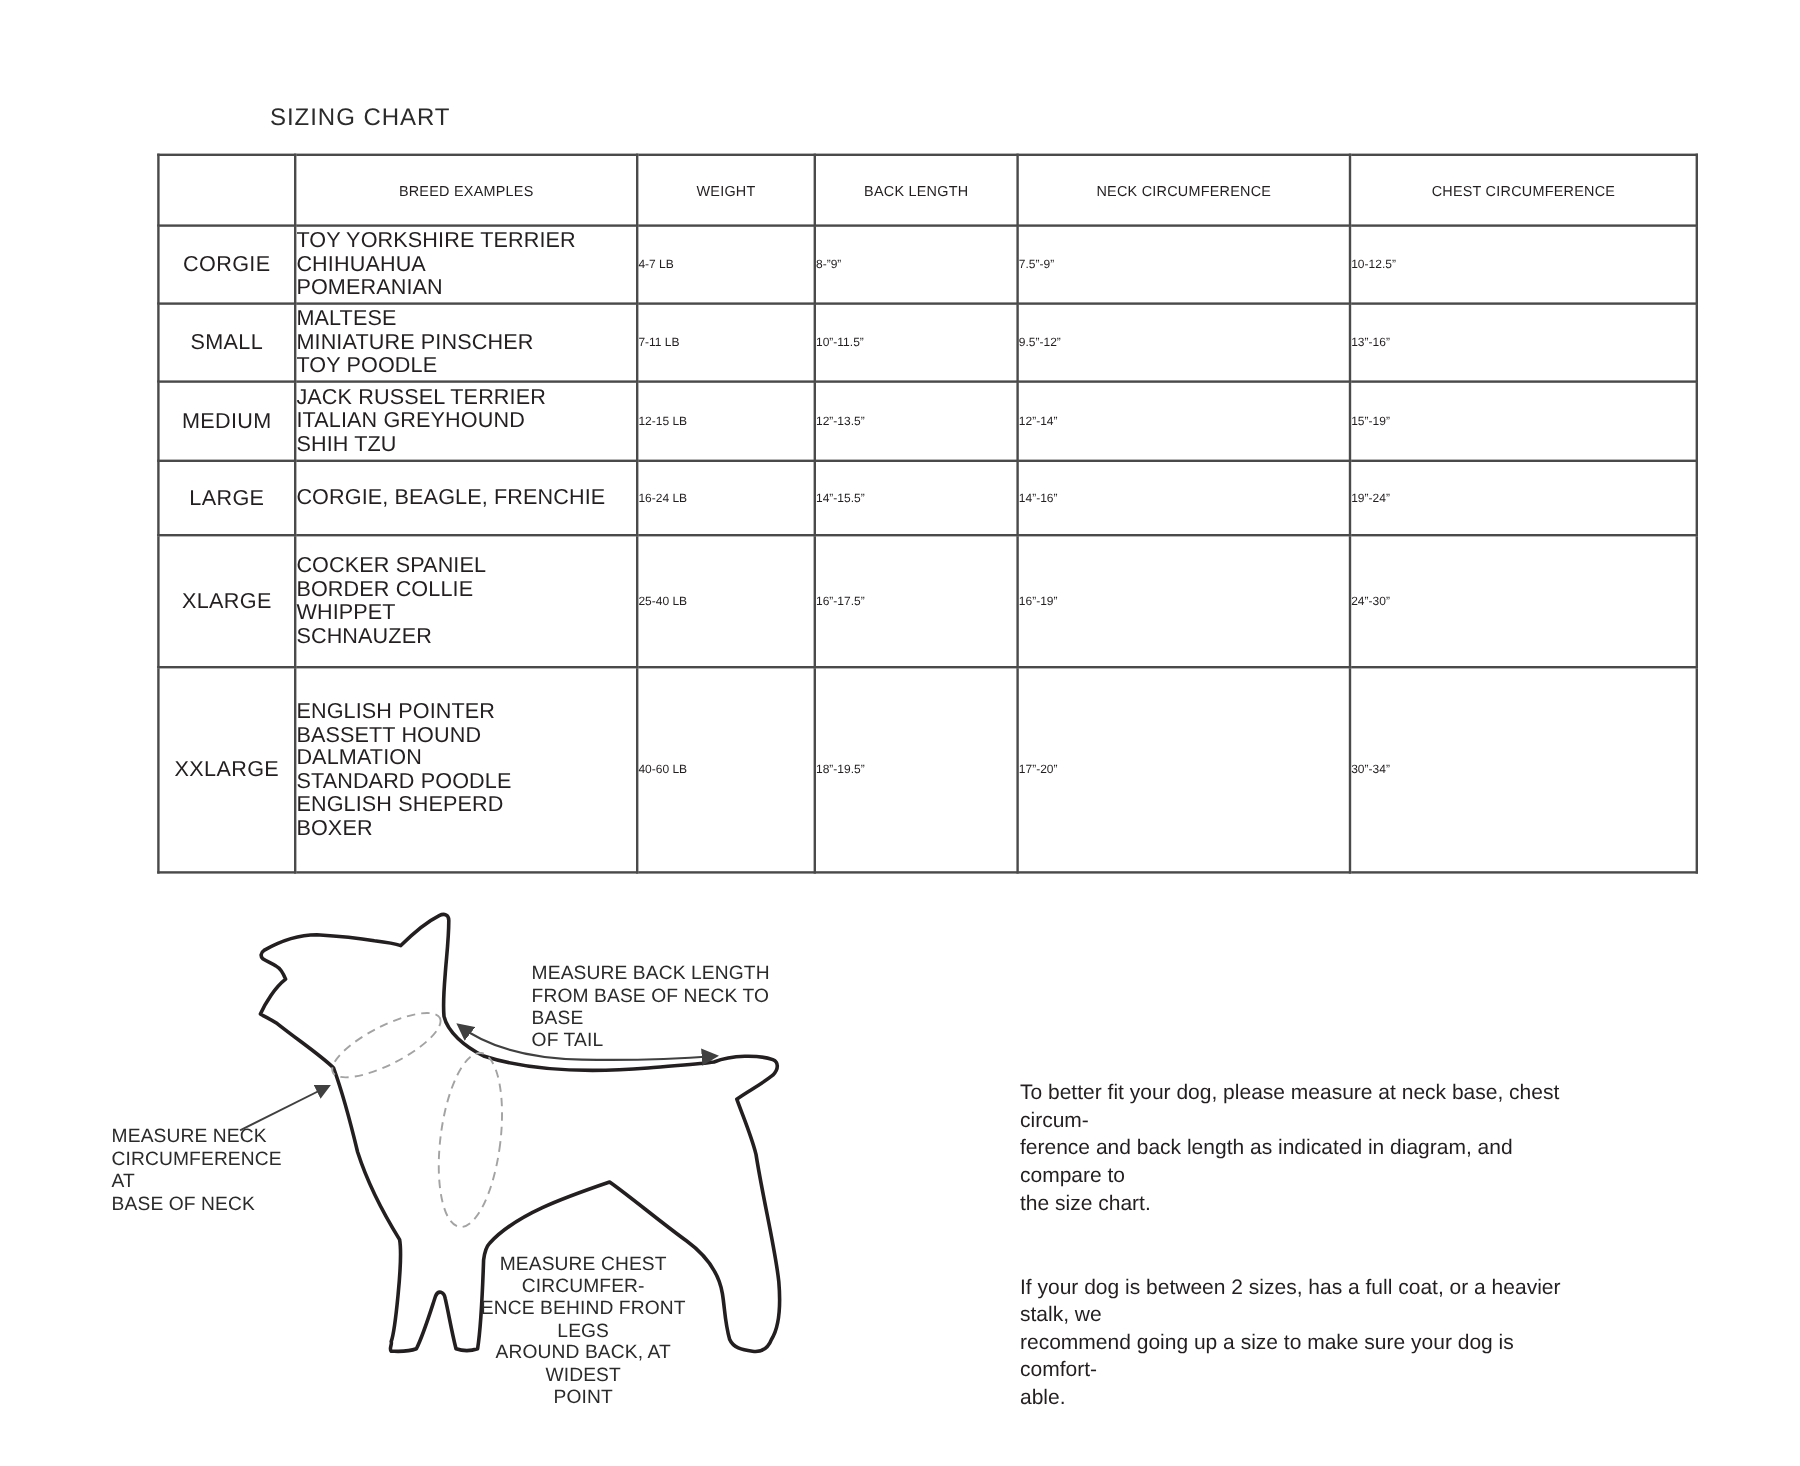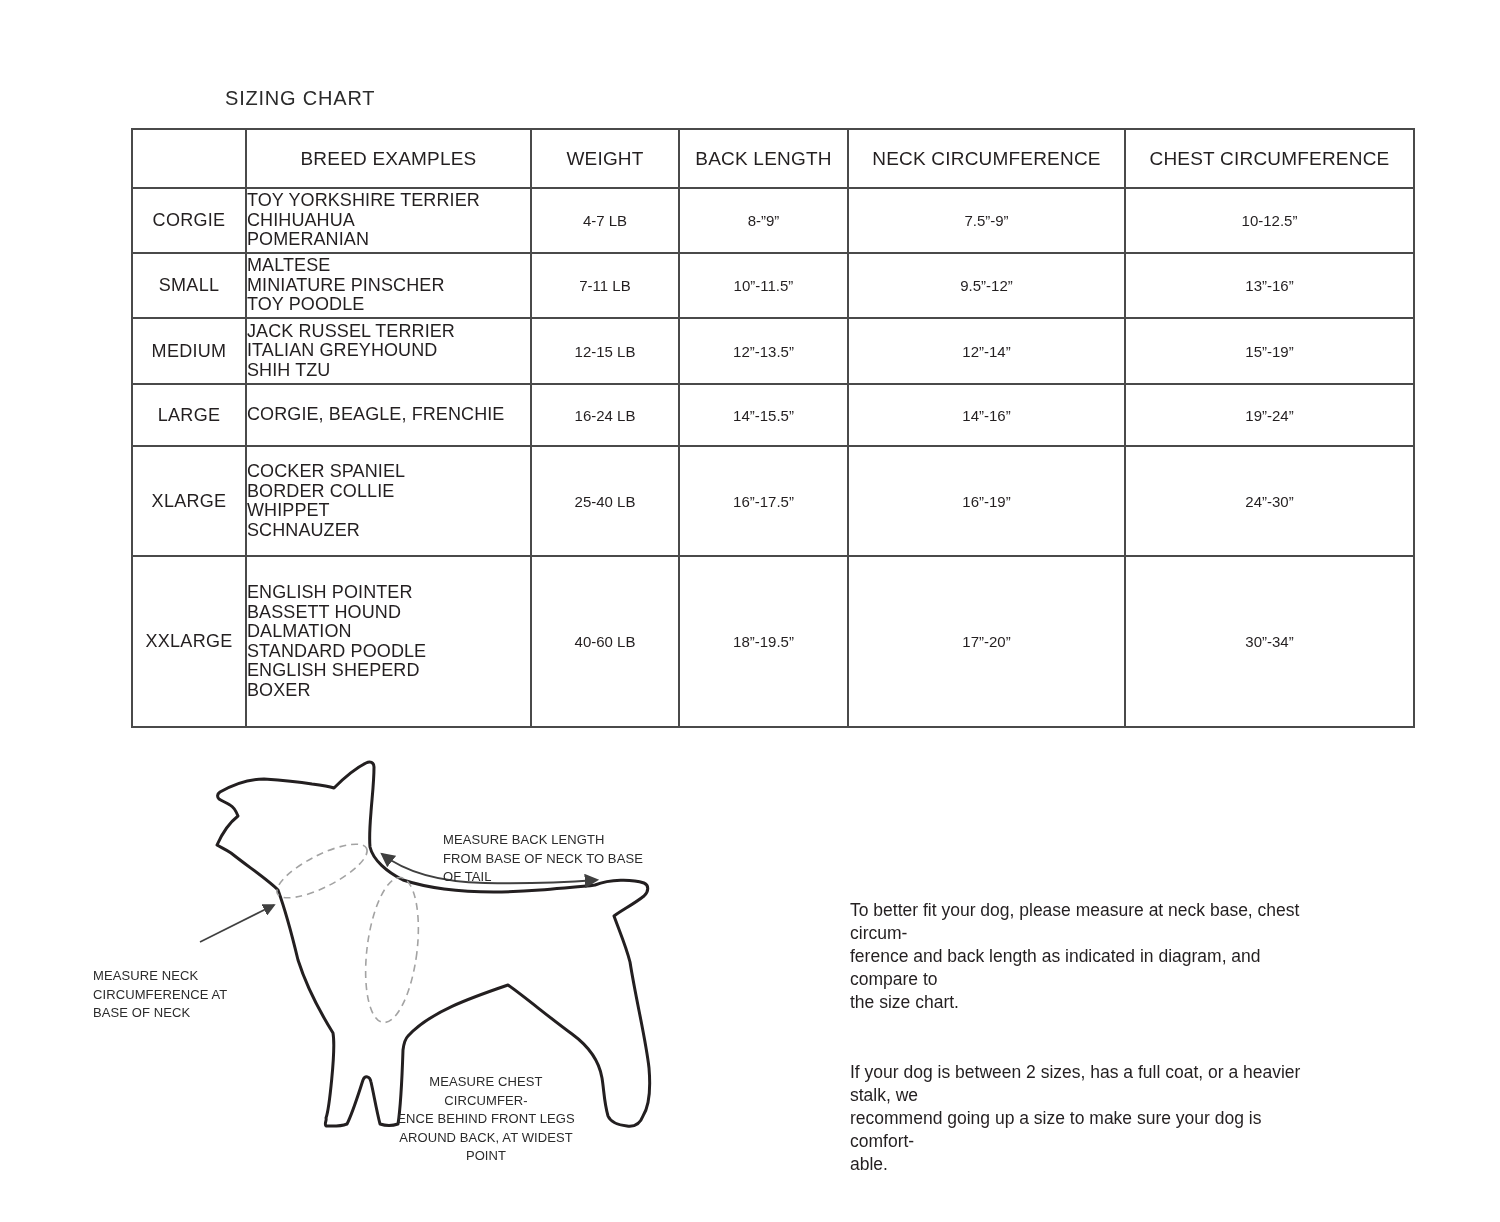--- a/index.html
+++ b/index.html
@@ -33,64 +33,63 @@
   }
   table.size-chart td, table.size-chart th {
     border: 2px solid #4a4a4a;
     padding: 0;
     vertical-align: middle;
     font-weight: normal;
     color: #231f20;
   }
   tr.head-row { height: 59px; }
   tr.head-row th {
-    font-size: 19px;
+    font-size: 12px;
     text-align: center;
     letter-spacing: 0.2px;
   }
   td.col-size {
     text-align: center;
     font-size: 18px;
     letter-spacing: 0.3px;
   }
   td.col-breeds {
     text-align: left;
     padding-left: 66px;
     font-size: 18px;
     line-height: 19.5px;
     white-space: pre-line;
     letter-spacing: 0.1px;
   }
   td.col-val {
-    text-align: center;
-    font-size: 15px;
+    text-align: left;
+    font-size: 10px;
   }
   tr.row-0 { height: 65px; }
   tr.row-1 { height: 65px; }
   tr.row-2 { height: 66px; }
   tr.row-3 { height: 62px; }
   tr.row-4 { height: 110px; }
   tr.row-5 { height: 171px; }
   tr.row-3 td.col-size { padding-top: 1px; }
 
   .diagram-svg {
     position: absolute;
     left: 140px;
     top: 750px;
     width: 560px;
     height: 440px;
   }
   .measure-label {
     position: absolute;
-    font-size: 13px;
+    font-size: 16px;
     line-height: 18.5px;
     white-space: pre-line;
     color: #2b2b2b;
     letter-spacing: 0.1px;
-    margin-top: 28px;
   }
   .label-back  { left: 443px; top: 803px;  width: 230px; }
   .label-neck  { left: 93px; top: 939px;  width: 160px; }
   .label-chest { left: 386px; top: 1045px; width: 200px; text-align: center; }
 
   .fit-instructions {
     position: absolute;
     left: 850px;
     top: 876px;
     width: 466px;

